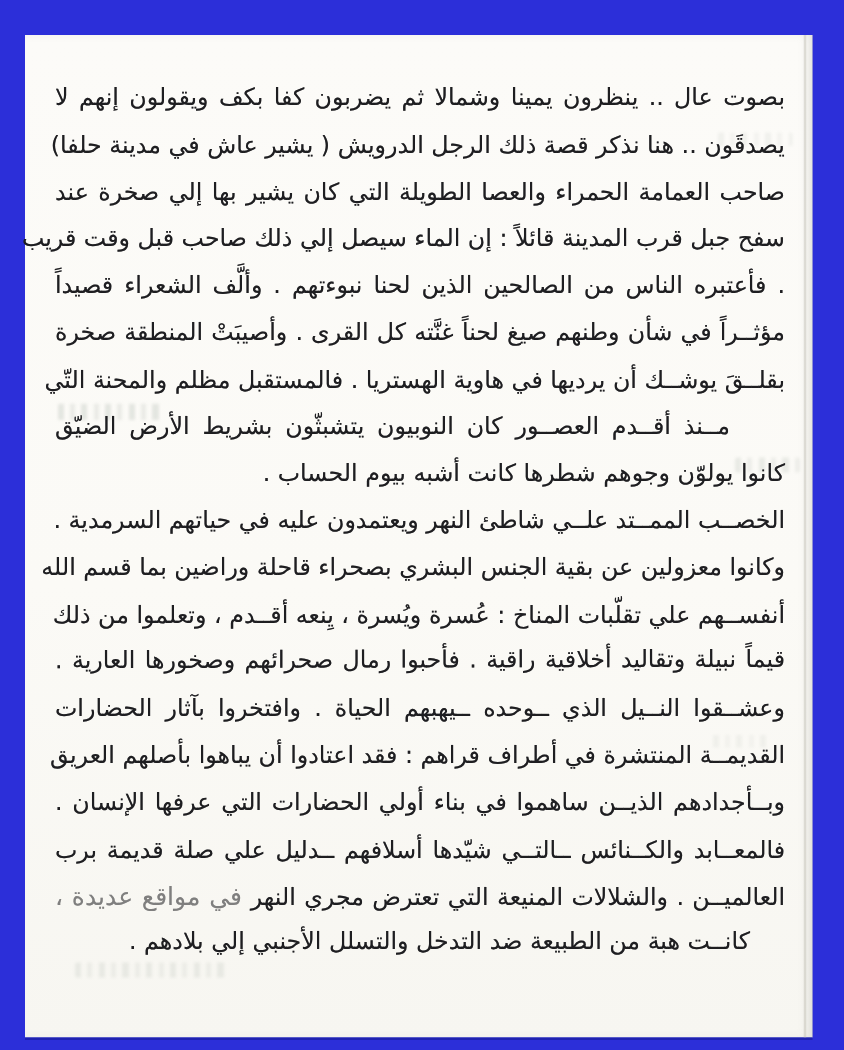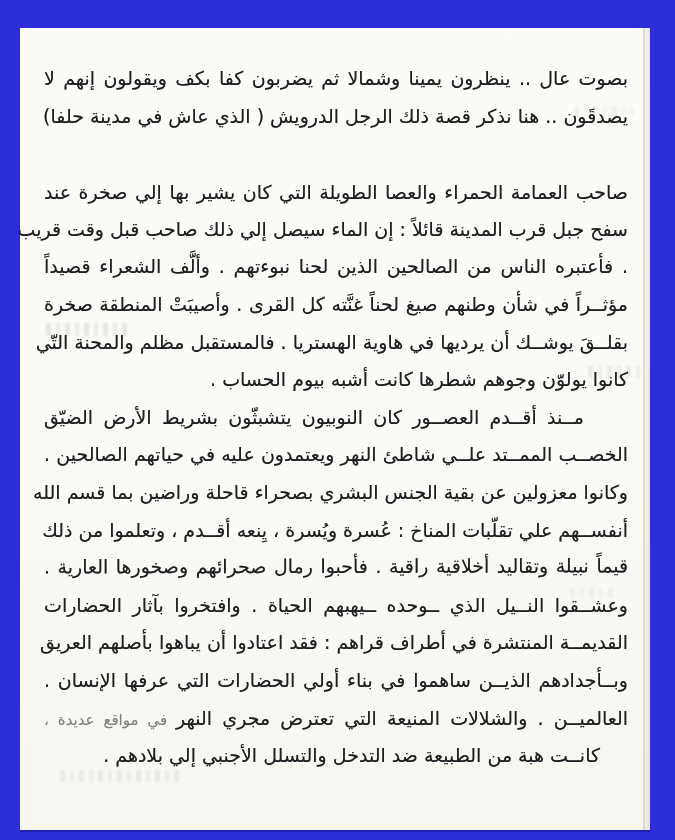--- a/index.html
+++ b/index.html
@@ -45,26 +45,26 @@
     text-align:justify;
     text-align-last:justify;
     white-space:nowrap;
   }
   .line.short{
     text-align:right;
     text-align-last:right;
   }
   .line.indent{padding-right:44px;}
   .line.pad-start{padding-right:28px;}
-  .line:nth-child(3){transform:translateY(1px);margin-top:38px;}
+  .line:nth-child(3){transform:translateY(1px);}
   .line:nth-child(13){transform:translateY(-1px) rotate(-.1deg);}
   .line:nth-child(19){transform:translateY(-2px);}
   .line:nth-child(20){transform:translateY(-1px) rotate(-.15deg);}
   .faint{
-    font-size:15px;
+    font-size:20px;
     opacity:.55;
     letter-spacing:.5px;
   }
   
   .smudge{
     position:absolute;
     background:repeating-linear-gradient(90deg,
       rgba(120,135,122,.35) 0 5px, rgba(120,135,122,0) 5px 10px,
       rgba(130,140,130,.28) 10px 14px, rgba(120,135,122,0) 14px 19px);
     filter:blur(1.2px);
@@ -86,33 +86,34 @@
   <div class="page-edge-line"></div>
 
   <div class="smudge s1"></div>
   <div class="smudge s2"></div>
   <div class="smudge s3"></div>
   <div class="smudge s4"></div>
   <div class="smudge s5"></div>
 
   <div class="text-block" dir="rtl">
     <div class="line">بصوت عال .. ينظرون يمينا وشمالا ثم يضربون كفا بكف ويقولون إنهم  لا</div>
-    <div class="line">يصدقَون .. هنا نذكر قصة ذلك الرجل الدرويش ( الذي عاش في مدينة حلفا)</div>
+    <div class="line">يصدقَون .. هنا نذكر قصة ذلك الرجل الدرويش ( يشير عاش في مدينة حلفا)</div>
     <div class="line">صاحب العمامة الحمراء والعصا الطويلة التي كان يشير بها إلي صخرة عند</div>
     <div class="line">سفح جبل قرب المدينة قائلاً : إن الماء سيصل إلي ذلك صاحب قبل وقت قريب</div>
     <div class="line">. فأعتبره الناس من الصالحين الذين لحنا نبوءتهم . وألَّف الشعراء قصيداً</div>
     <div class="line">مؤثــراً في شأن وطنهم صيغ لحناً غنَّته كل القرى . وأصيبَتْ  المنطقة صخرة</div>
     <div class="line">بقلــقَ يوشــك أن يرديها في هاوية الهستريا . فالمستقبل مظلم والمحنة التّي</div>
+    <div class="line indent">مــنذ أقــدم العصــور كان النوبيون يتشبثّون بشريط الأرض الضيّق</div>
     <div class="line short">كانوا يولوّن  وجوهم شطرها كانت أشبه بيوم الحساب .</div>
-    <div class="line indent">مــنذ أقــدم العصــور كان النوبيون يتشبثّون بشريط الأرض الضيّق</div>
-    <div class="line">الخصــب الممــتد علــي شاطئ النهر ويعتمدون عليه في حياتهم الصالحين .</div>
+    <div class="line">الخصــب الممــتد علــي شاطئ النهر ويعتمدون عليه في حياتهم السرمدية .</div>
     <div class="line">وكانوا معزولين عن بقية الجنس البشري بصحراء قاحلة وراضين بما قسم الله</div>
     <div class="line">أنفســهم علي تقلّبات المناخ : عُسرة ويُسرة ، يِنعه أقــدم ، وتعلموا من ذلك</div>
     <div class="line">قيماً نبيلة وتقاليد أخلاقية راقية . فأحبوا رمال صحرائهم وصخورها العارية .</div>
     <div class="line">وعشــقوا النــيل الذي  ــوحده  ــيهبهم الحياة . وافتخروا بآثار الحضارات</div>
     <div class="line">القديمــة المنتشرة في أطراف قراهم :  فقد اعتادوا أن يباهوا بأصلهم العريق</div>
     <div class="line">وبــأجدادهم الذيــن ساهموا في بناء أولي الحضارات التي عرفها الإنسان  .</div>
+    <div class="line">فالمعــابد والكــنائس  ــالتــي شيّدها أسلافهم  ــدليل علي صلة قديمة برب</div>
     <div class="line">
       <span>العالميــن . والشلالات المنيعة التي تعترض مجري النهر</span><span class="faint"> في مواقع عديدة ،</span>
     </div>
     <div class="line short pad-start">كانــت هبة من الطبيعة ضد التدخل والتسلل الأجنبي إلي بلادهم .</div>
   </div>
 </div>
 
 </body></html>

